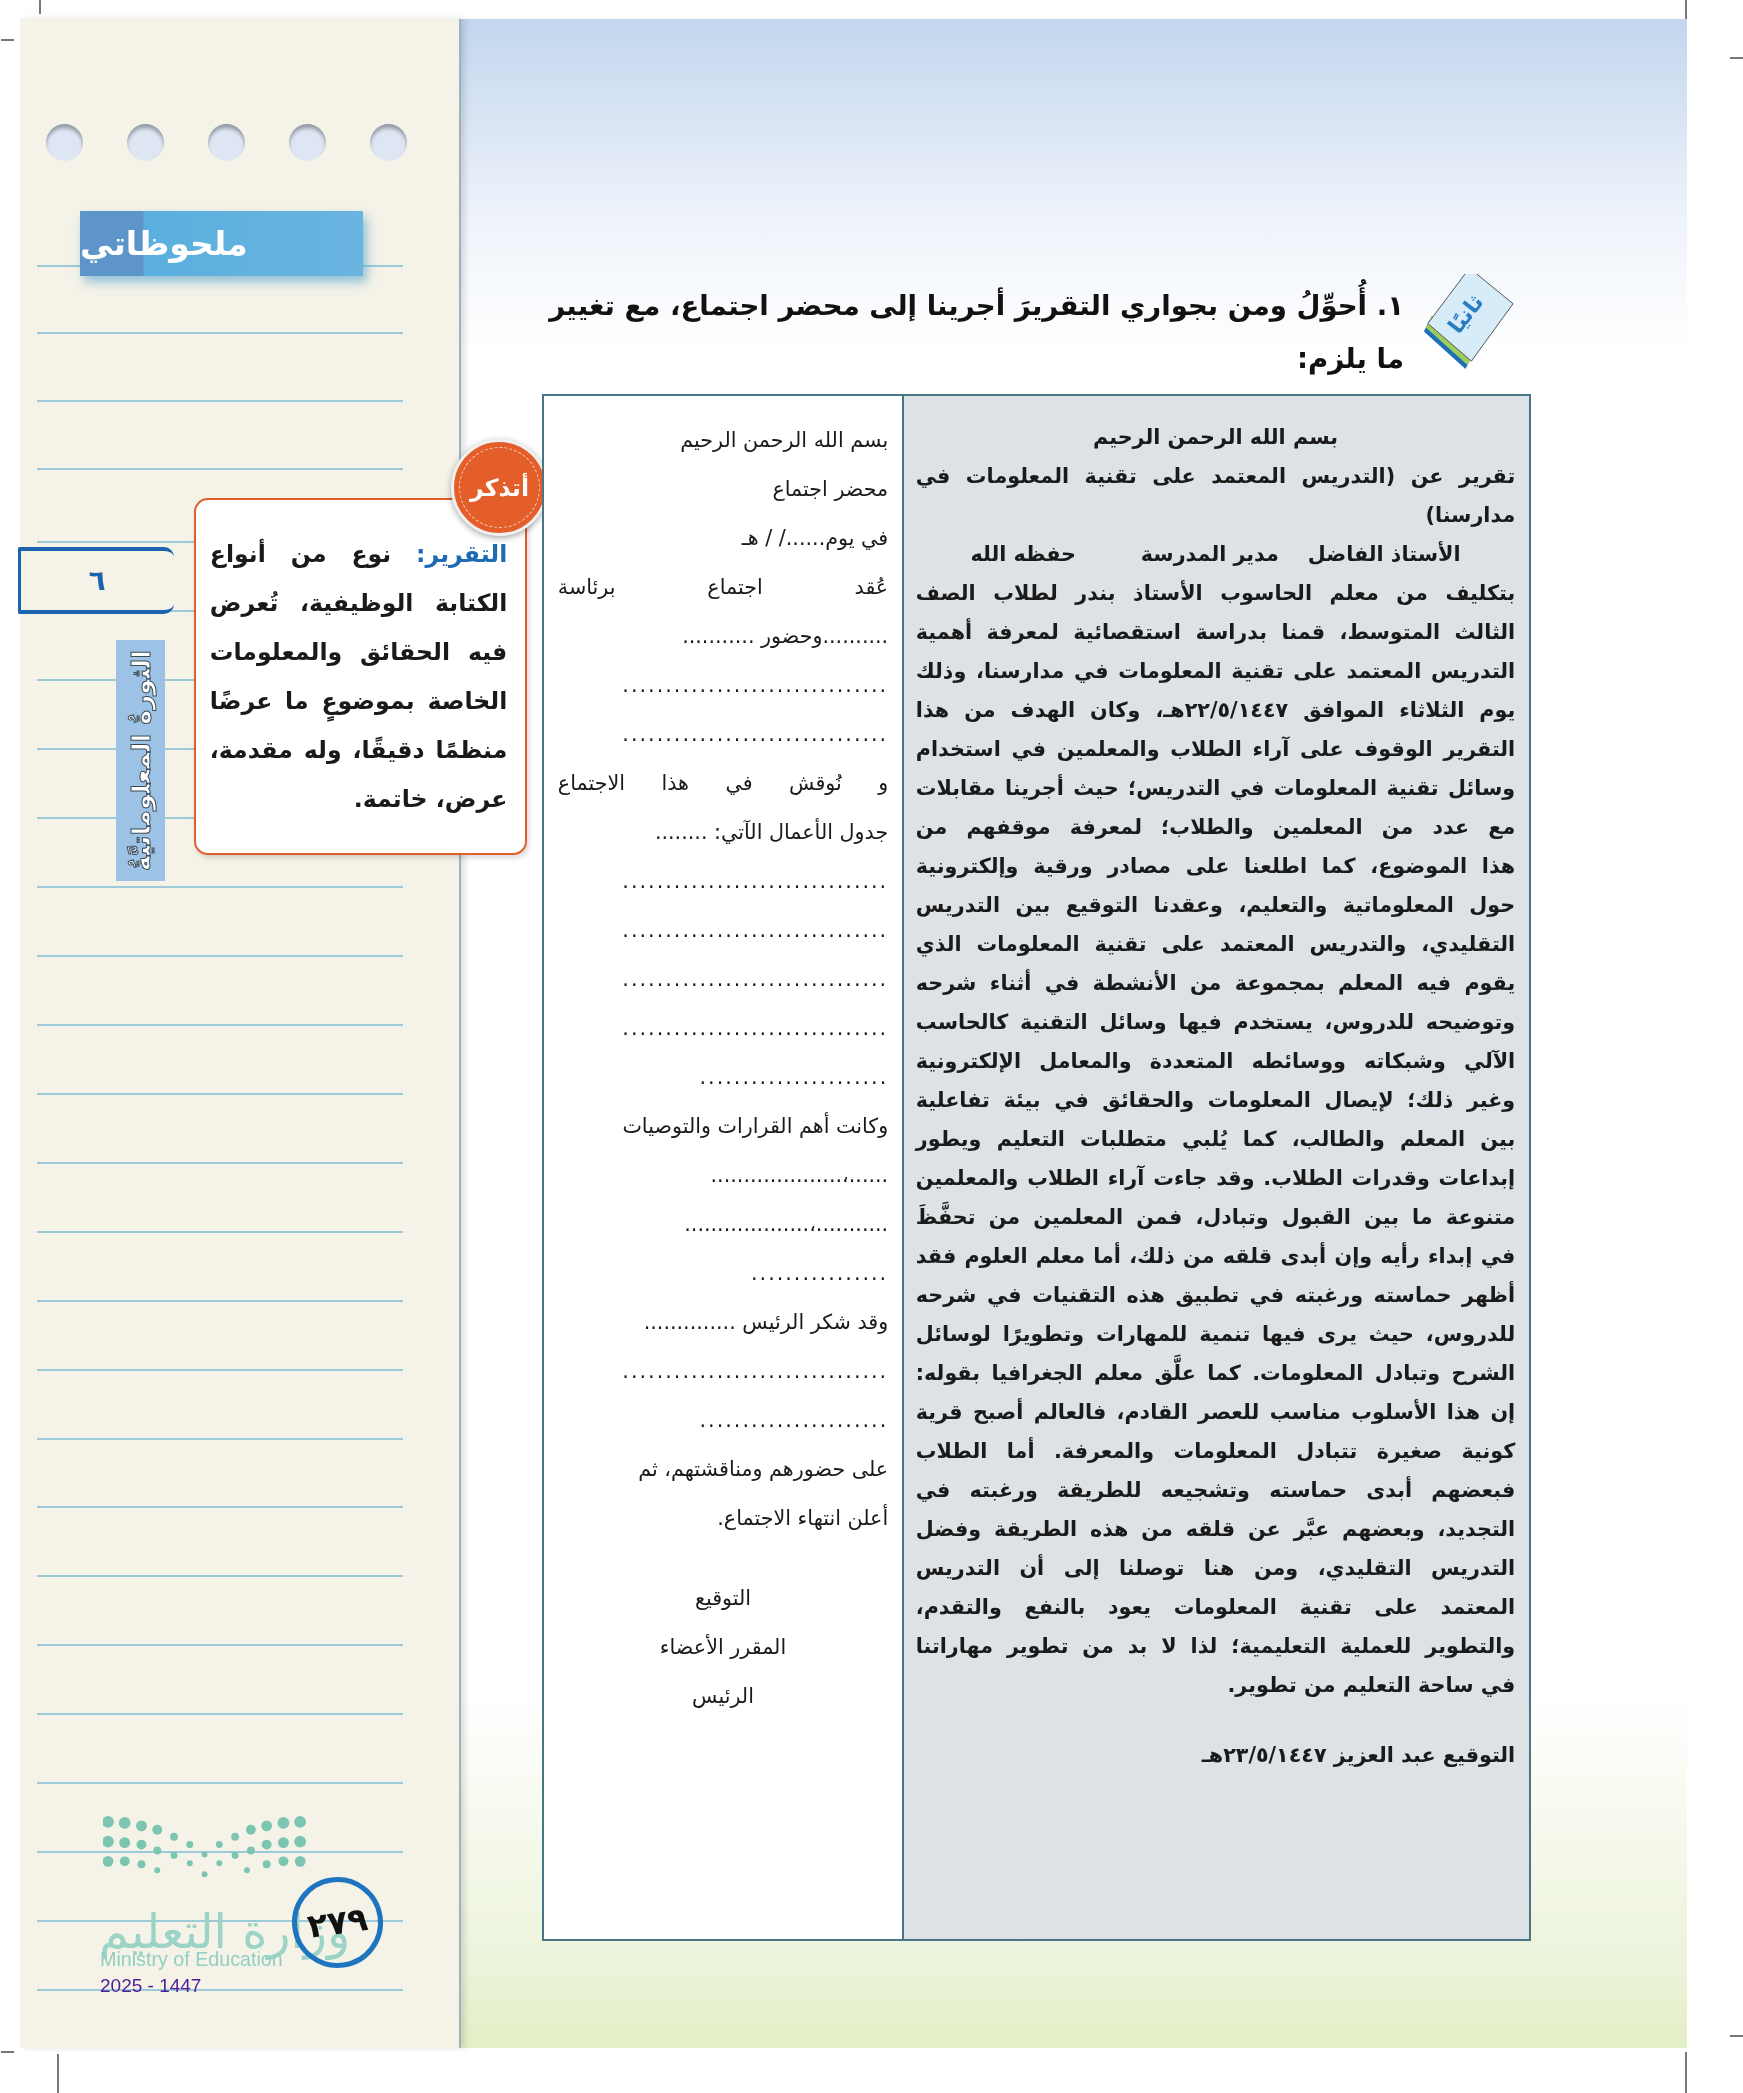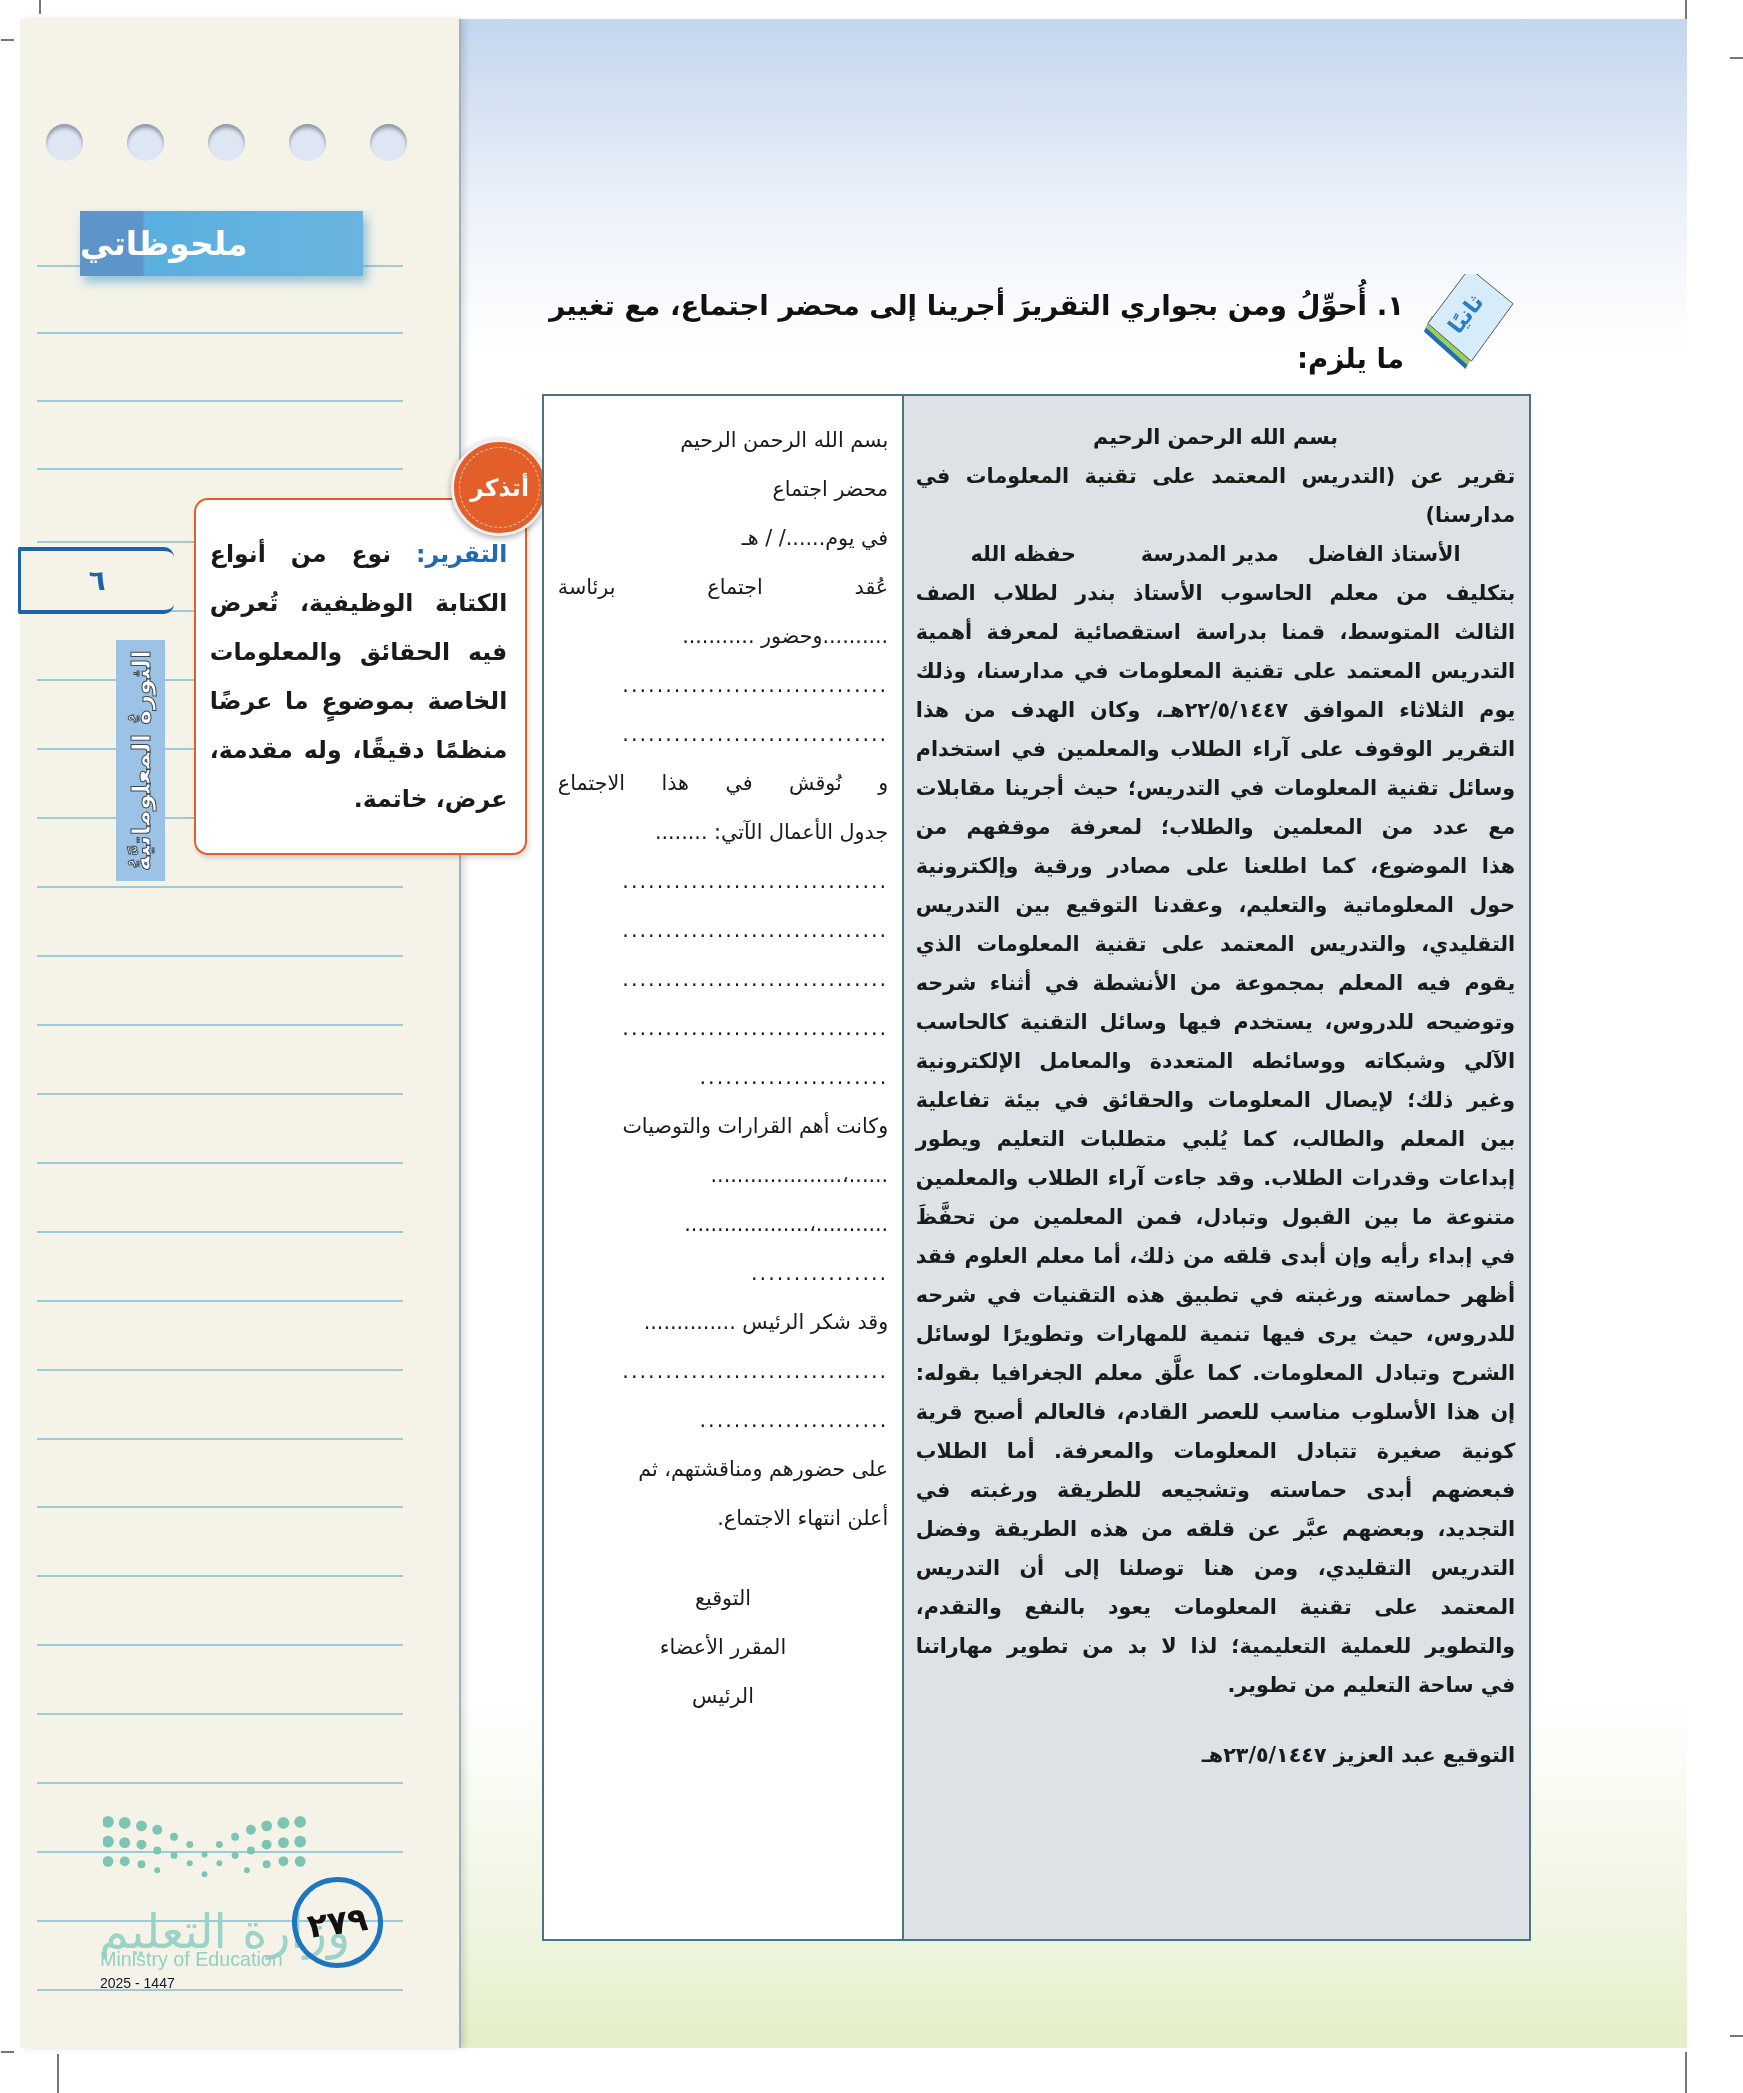--- a/index.html
+++ b/index.html
@@ -81,21 +81,21 @@
   
   .logo-dots { position: absolute; left: 103px; top: 1815px; width: 212px; height: 69px; }
   .logo-ar {
     position: absolute; left: 99px; top: 1903px; font-size: 48px; color: #9cd3c7; letter-spacing: 2px;
   }
   .logo-en {
     position: absolute; left: 100px; top: 1948px; font-size: 19.7px; color: #92cfc2;
     font-family: "Liberation Sans", sans-serif; direction: ltr;
   }
   .logo-year {
-    position: absolute; left: 100px; top: 1975px; font-size: 14px; color: #0f172a;
+    position: absolute; left: 100px; top: 1975px; font-size: 19px; color: #4c1d95;
     font-family: "Liberation Sans", sans-serif; direction: ltr;
   }
   .page-number {
     position: absolute; left: 292px; top: 1877px; width: 91px; height: 91px; border-radius: 50%;
     border: 5.9px solid #1d74bf; transform: rotate(-8deg);
     display: flex; align-items: center; justify-content: center;
     font-size: 33px; font-weight: bold; color: #111;
   }
 
   

